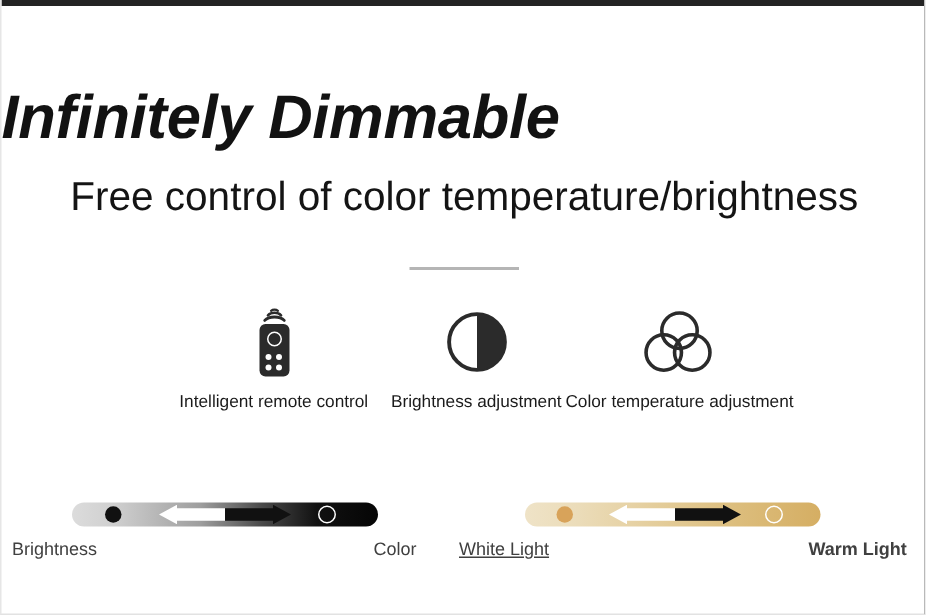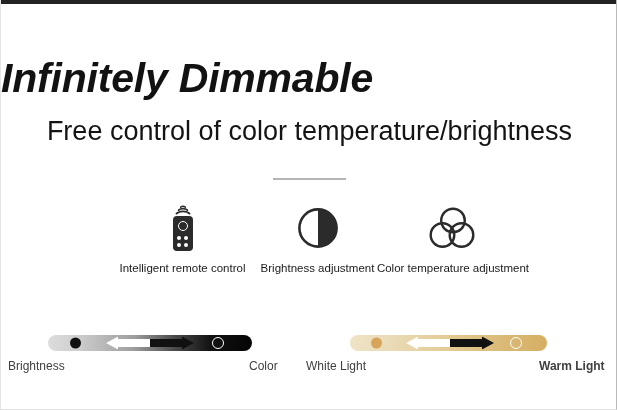--- a/index.html
+++ b/index.html
@@ -190,21 +190,21 @@
 
   .slider-caption {
     position: absolute;
     font-size: 12px;
     color: #404040;
     white-space: nowrap;
     line-height: 1;
   }
   #cap-brightness { left: 7px;   top: 360px; }
   #cap-dark       { left: 248px; top: 360px; }
-  #cap-white      { left: 305px; top: 360px; }
+  #cap-white      { left: 305px; top: 360px; text-decoration: underline; }
   #cap-warm       { left: 538px; top: 360px; font-weight: bold; }
 </style>
 </head>
 <body>
 
 <div class="page">
 
   <div class="top-bar"></div>
 
   <div class="title">Infinitely Dimmable</div>

